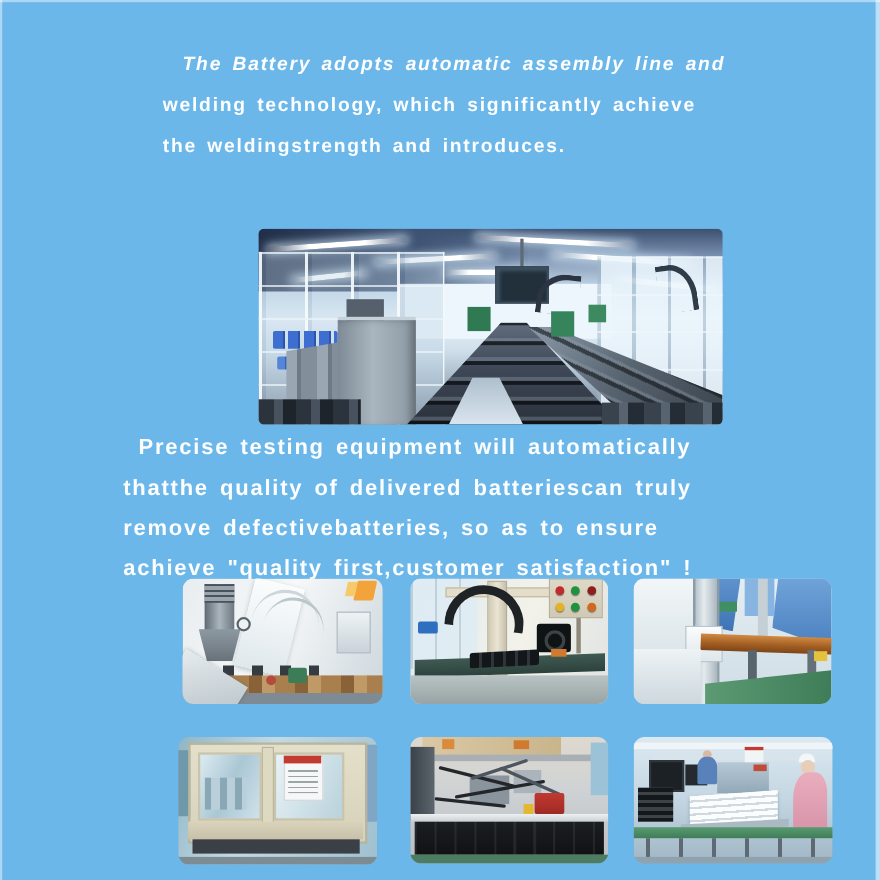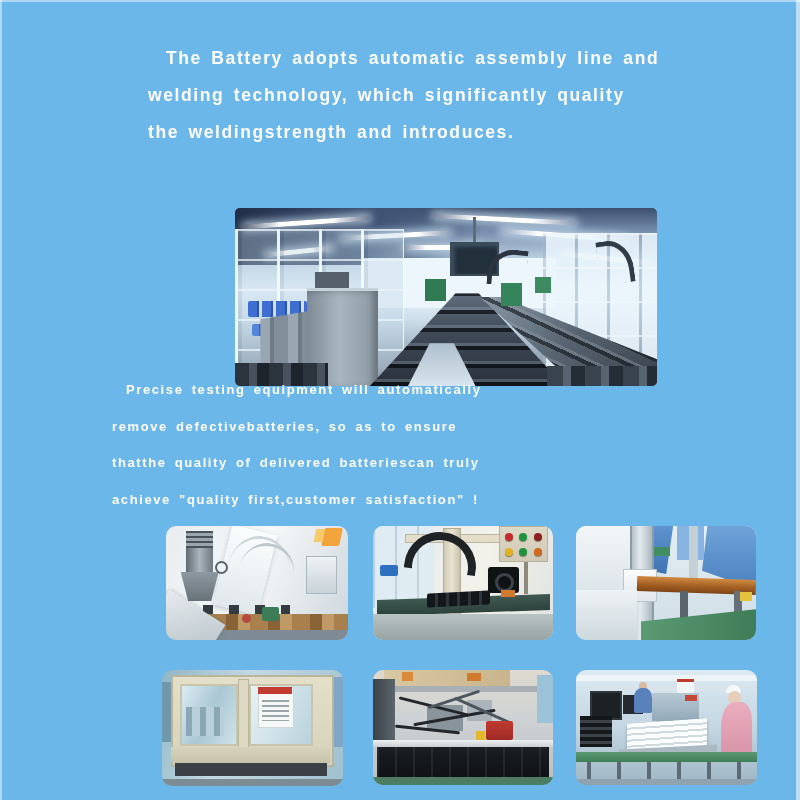--- a/index.html
+++ b/index.html
@@ -10,22 +10,22 @@
   }
   .edge{position:absolute;background:rgba(255,255,255,.45);}
   .edge-top{left:0;top:0;width:100%;height:2px;}
   .edge-left{left:0;top:0;width:2px;height:100%;}
   .edge-right{right:0;top:0;width:4px;height:100%;background:rgba(255,255,255,.55);}
 
   
   .para{position:absolute;color:#fdfeff;font-weight:700;}
   .para .tline{white-space:nowrap;}
   .para1{left:148px;top:40px;font-size:17.5px;line-height:37px;letter-spacing:1.6px;word-spacing:3px;}
-  .para1 .indent{padding-left:18px;}
-  .para2{left:112px;top:372px;font-size:13px;line-height:36.5px;letter-spacing:1.6px;word-spacing:3px;}
+  .para1 .indent{padding-left:18px;font-style:italic;}
+  .para2{left:112px;top:389px;font-size:20px;line-height:36.5px;letter-spacing:1.6px;word-spacing:3px;}
   .para2 .indent{padding-left:14px;}
 
   
   .photo{position:absolute;overflow:hidden;box-shadow:inset 0 0 16px rgba(25,50,75,.15);}
   .photo *{position:absolute;}
   .main-photo{left:195px;top:192px;width:422px;height:178px;border-radius:5px;}
   .tile{border-radius:10px;}
   .r1p1{left:126px;top:510px;width:182px;height:114px;}
   .r1p2{left:333px;top:510px;width:180px;height:114px;}
   .r1p3{left:536px;top:510px;width:180px;height:114px;}
@@ -201,21 +201,21 @@
 </head>
 <body>
 
 <div class="page">
   <div class="edge edge-top"></div>
   <div class="edge edge-left"></div>
   <div class="edge edge-right"></div>
 
   <section class="para para1">
     <div class="tline indent">The Battery adopts automatic assembly line and</div>
-    <div class="tline">welding technology, which significantly quality</div>
+    <div class="tline">welding technology, which significantly achieve</div>
     <div class="tline">the weldingstrength and introduces.</div>
   </section>
 
   <figure class="photo main-photo">
     <div class="mp-base"></div>
     <div class="mp-ceiling-dark"></div>
     <div class="mp-backwall"></div>
     <div class="tube t1"></div>
     <div class="tube t2"></div>
     <div class="tube t3"></div>
@@ -239,22 +239,22 @@
     <div class="mp-green2"></div>
     <div class="mp-green3"></div>
     <div class="mp-arm"></div>
     <div class="mp-arm2"></div>
     <div class="mp-blocksL"></div>
     <div class="mp-blocksR"></div>
   </figure>
 
   <section class="para para2">
     <div class="tline indent">Precise testing equipment will automatically</div>
+    <div class="tline">thatthe quality of delivered batteriescan truly</div>
     <div class="tline">remove defectivebatteries, so as to ensure</div>
-    <div class="tline">thatthe quality of delivered batteriescan truly</div>
     <div class="tline">achieve "quality first,customer satisfaction" !</div>
   </section>
 
   <figure class="photo tile r1p1">
     <div class="p11-bg"></div>
     <div class="p11-sheet"></div>
     <div class="p11-hose1"></div>
     <div class="p11-hose2"></div>
     <div class="p11-cyl"></div>
     <div class="p11-fins"></div>

